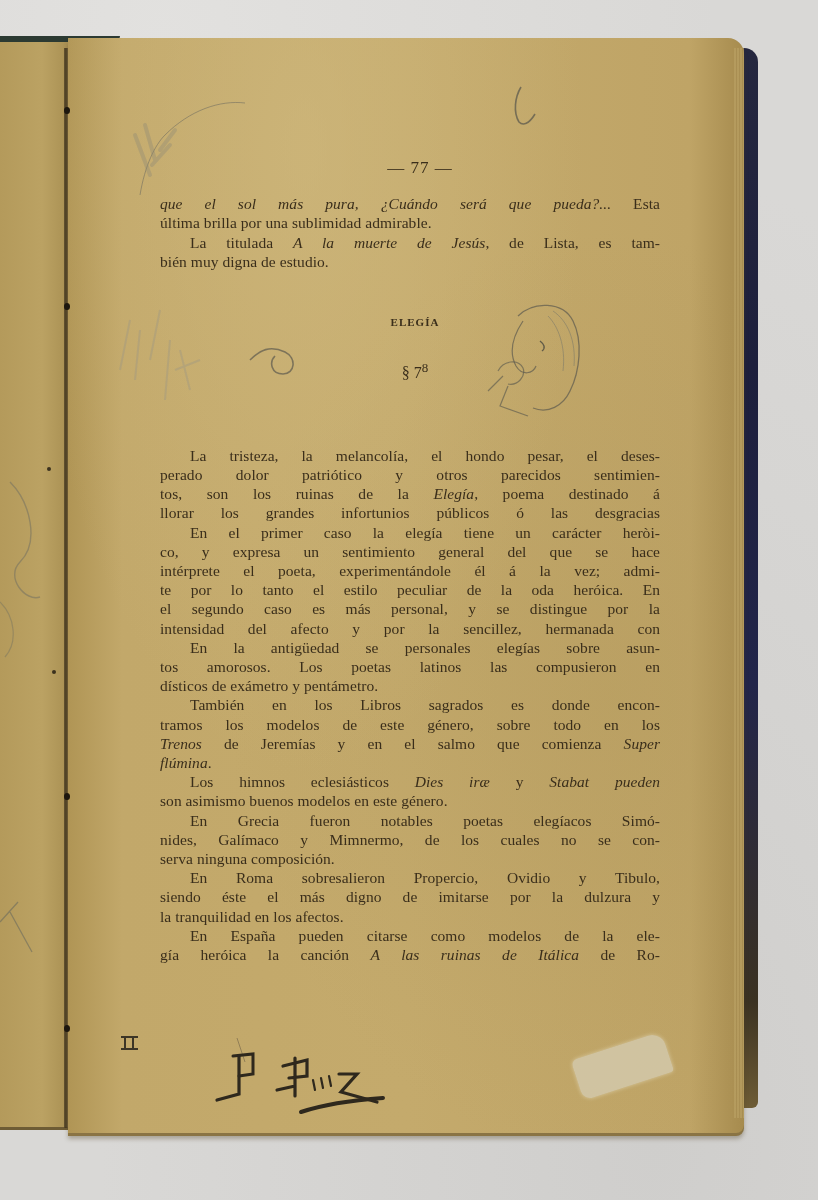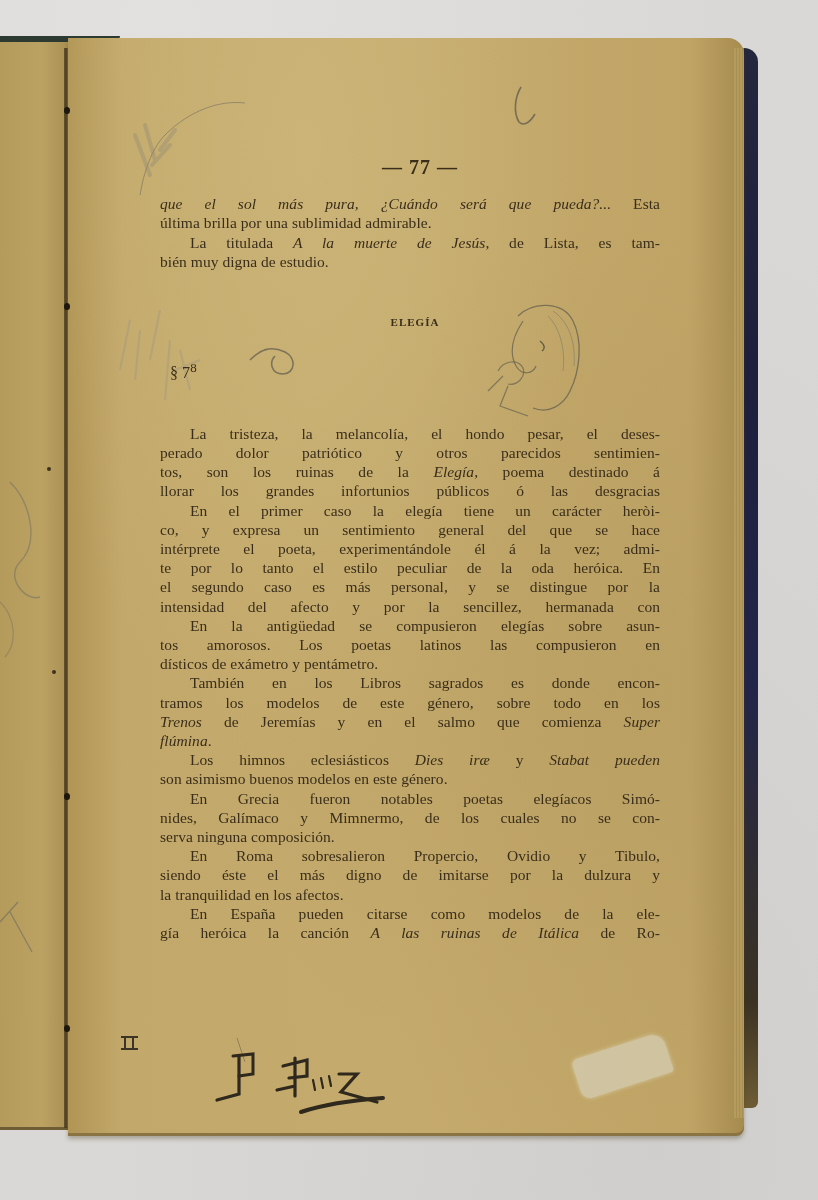--- a/index.html
+++ b/index.html
@@ -99,22 +99,22 @@
       left: 160px;
       top: 150px;
       width: 500px;
       color: #3a2e1b;
       font-size: 15.5px;
       line-height: 19.2px;
       letter-spacing: 0.05px;
     }
     .page-number {
       text-align: center;
-      font-size: 20px;
-      font-weight: bold;
+      font-size: 17px;
+      font-weight: normal;
       margin: 8px 0 17px 0;
       padding-left: 20px;
       letter-spacing: 1px;
     }
     .line {
       display: block;
       white-space: nowrap;
       text-align: justify;
       text-align-last: justify;
     }
@@ -128,22 +128,23 @@
     }
     .section-title {
       text-align: center;
       font-size: 11px;
       letter-spacing: 1px;
       font-weight: bold;
       margin: 42px 0 0 0;
       padding-left: 10px;
     }
     .section-number {
+      text-align: center;
       font-size: 16px;
-      margin: 26px 0 41px 0;
+      margin: 26px 0 63px 0;
       padding-left: 10px;
     }
     .section-number sup {
       font-size: 13px;
     }
 
     
     .pencil {
       position: absolute;
       pointer-events: none;
@@ -233,21 +234,21 @@
         <span class="line indent"><span>La tristeza, la melancolía, el hondo pesar, el deses-</span></span>
         <span class="line"><span>perado dolor patriótico y otros parecidos sentimien-</span></span>
         <span class="line"><span>tos, son los ruinas de la </span><em>Elegía</em><span>, poema destinado á</span></span>
         <span class="line"><span>llorar los grandes infortunios públicos ó las desgracias</span></span>
         <span class="line indent"><span>En el primer caso la elegía tiene un carácter heròi-</span></span>
         <span class="line"><span>co, y expresa un sentimiento general del que se hace</span></span>
         <span class="line"><span>intérprete el poeta, experimentándole él á la vez; admi-</span></span>
         <span class="line"><span>te por lo tanto el estilo peculiar de la oda heróica. En</span></span>
         <span class="line"><span>el segundo caso es más personal, y se distingue por la</span></span>
         <span class="line"><span>intensidad del afecto y por la sencillez, hermanada con</span></span>
-        <span class="line indent"><span>En la antigüedad se compusieron elegías sobre asun-</span></span>
+        <span class="line indent"><span>En la antigüedad se personales elegías sobre asun-</span></span>
         <span class="line"><span>tos amorosos. Los poetas latinos las compusieron en</span></span>
         <span class="line last"><span>dísticos de exámetro y pentámetro.</span></span>
         <span class="line indent"><span>También en los Libros sagrados es donde encon-</span></span>
         <span class="line"><span>tramos los modelos de este género, sobre todo en los</span></span>
         <span class="line"><em>Trenos</em><span> de Jeremías y en el salmo que comienza </span><em>Super</em></span>
         <span class="line last"><em>flúmina</em><span>.</span></span>
         <span class="line indent"><span>Los himnos eclesiásticos </span><em>Dies iræ</em><span> y </span><em>Stabat pueden</em></span>
         <span class="line last"><span>son asimismo buenos modelos en este género.</span></span>
         <span class="line indent"><span>En Grecia fueron notables poetas elegíacos Simó-</span></span>
         <span class="line"><span>nides, Galímaco y Mimnermo, de los cuales no se con-</span></span>

